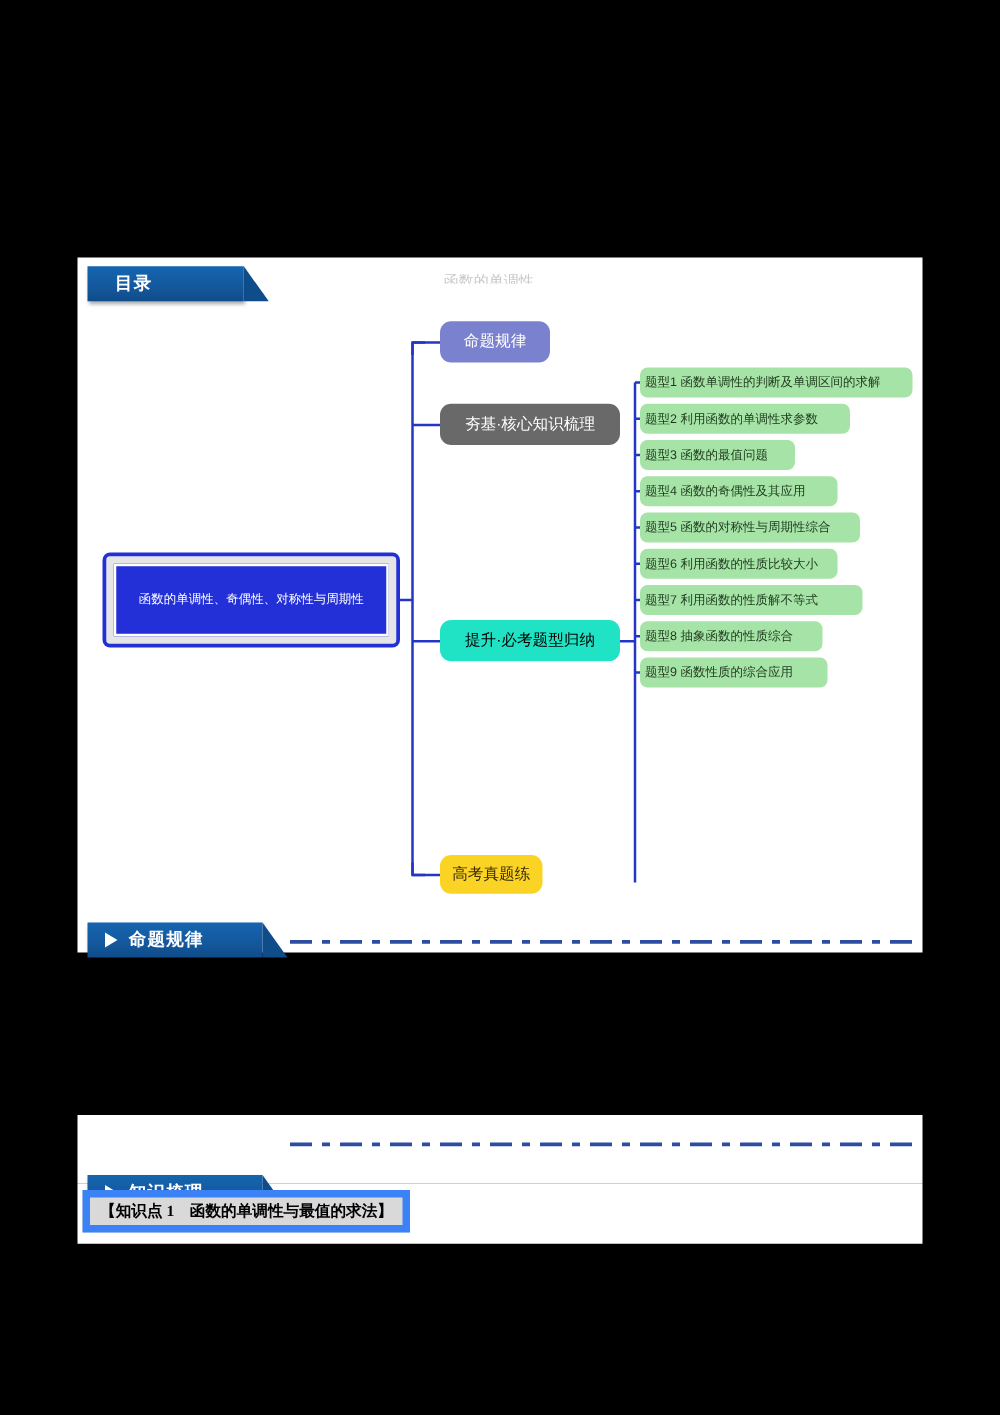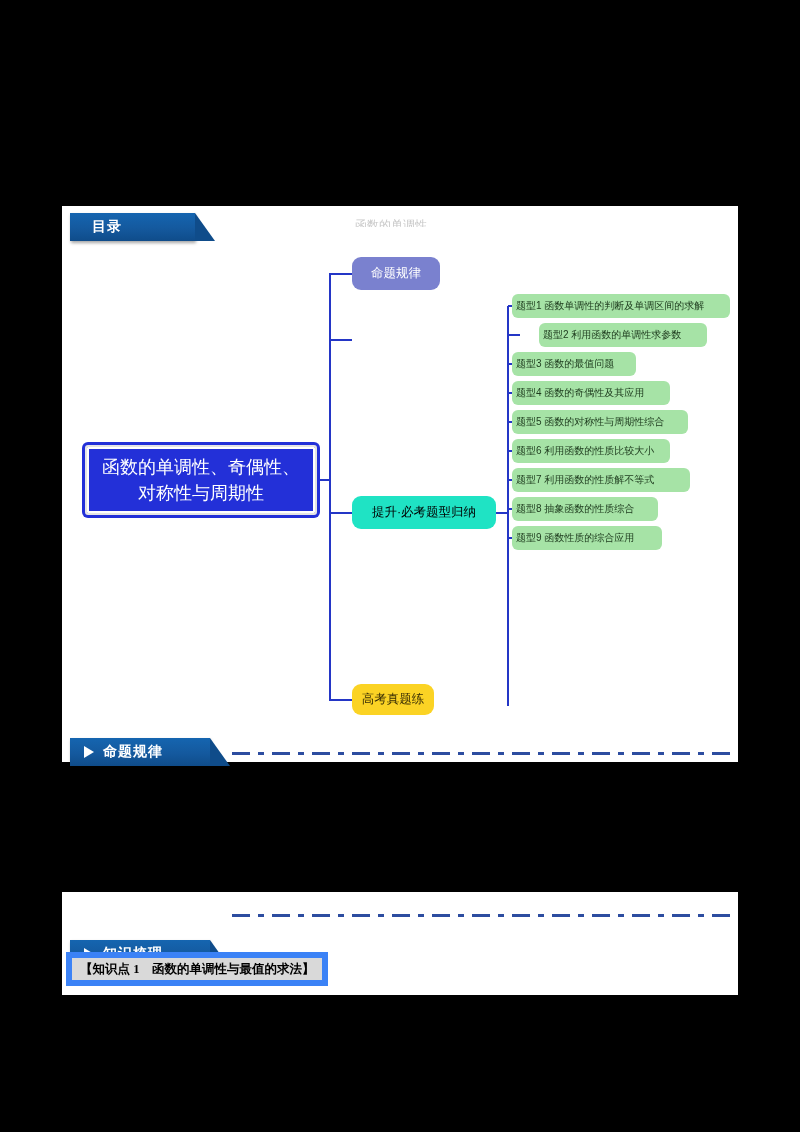--- a/index.html
+++ b/index.html
@@ -35,23 +35,23 @@
   #banner-know{left:70px;top:900px;width:140px;margin-top:40px;}
   #dash-prop{left:232px;top:752px;width:504px;}
   #dash-know{left:232px;top:914px;width:504px;}
 
   
   #mindmap{position:absolute;left:62px;top:206px;width:676px;height:556px;}
   .node{position:absolute;display:flex;align-items:center;justify-content:center;
         text-align:center;box-sizing:border-box;}
 
   #node-root{left:23px;top:239px;width:232px;height:70px;
-        background:#2330d8;border:2px solid #e5e5e5;border-radius:3px;
+        background:#2330d8;border:6px solid #e5e5e5;border-radius:3px;
         box-shadow:0 0 0 2px #fff inset,0 0 0 3px #2330d8;
-        color:#fff;font-size:18px;line-height:1.45;padding:0 8px;}
+        color:#fff;font-size:10px;line-height:1.45;padding:0 8px;}
 
   .n2{border-radius:9px;font-size:12.5px;}
   #node-prop{left:290px;top:51px;width:88px;height:33px;background:#7a81cf;color:#fff;}
   #node-base{left:290px;top:117px;width:144px;height:33px;background:#696969;color:#fff;}
   #node-type{left:290px;top:290px;width:144px;height:33px;background:#1fe3c4;color:#000000;}
   #node-real{left:290px;top:478px;width:82px;height:31px;background:#fbd324;color:#3a2f05;}
 
   .n3{left:450px;height:24px;border-radius:6px;background:#a6e3a6;color:#1d3a1d;
       font-size:10px;justify-content:flex-start;padding-left:4px;text-align:left;
       white-space:nowrap;}
@@ -110,25 +110,26 @@
       <path d="M446 245 L458 245"></path>
       <path d="M446 274 L458 274"></path>
       <path d="M446 303 L458 303"></path>
       <path d="M446 332 L458 332"></path>
     </g>
   </svg>
 
   <div class="node" id="node-root">函数的单调性、奇偶性、对称性与周期性</div>
 
   <div class="node n2" id="node-prop">命题规律</div>
+  <div class="node n2" id="node-base">夯基·核心知识梳理</div>
   <div class="node n2" id="node-type">提升·必考题型归纳</div>
   <div class="node n2" id="node-real">高考真题练</div>
 
   <div class="node n3" style="top:88px;width:218px;">题型1 函数单调性的判断及单调区间的求解</div>
-  <div class="node n3" style="top:117px;width:168px;margin-left:27px;">题型2 利用函数的单调性求参数</div>
+  <div class="node n3" style="top:117px;width:168px;">题型2 利用函数的单调性求参数</div>
   <div class="node n3" style="top:146px;width:124px;">题型3 函数的最值问题</div>
   <div class="node n3" style="top:175px;width:158px;">题型4 函数的奇偶性及其应用</div>
   <div class="node n3" style="top:204px;width:176px;">题型5 函数的对称性与周期性综合</div>
   <div class="node n3" style="top:233px;width:158px;">题型6 利用函数的性质比较大小</div>
   <div class="node n3" style="top:262px;width:178px;">题型7 利用函数的性质解不等式</div>
   <div class="node n3" style="top:291px;width:146px;">题型8 抽象函数的性质综合</div>
   <div class="node n3" style="top:320px;width:150px;">题型9 函数性质的综合应用</div>
 </div>
 
 <div class="banner" id="banner-prop">

